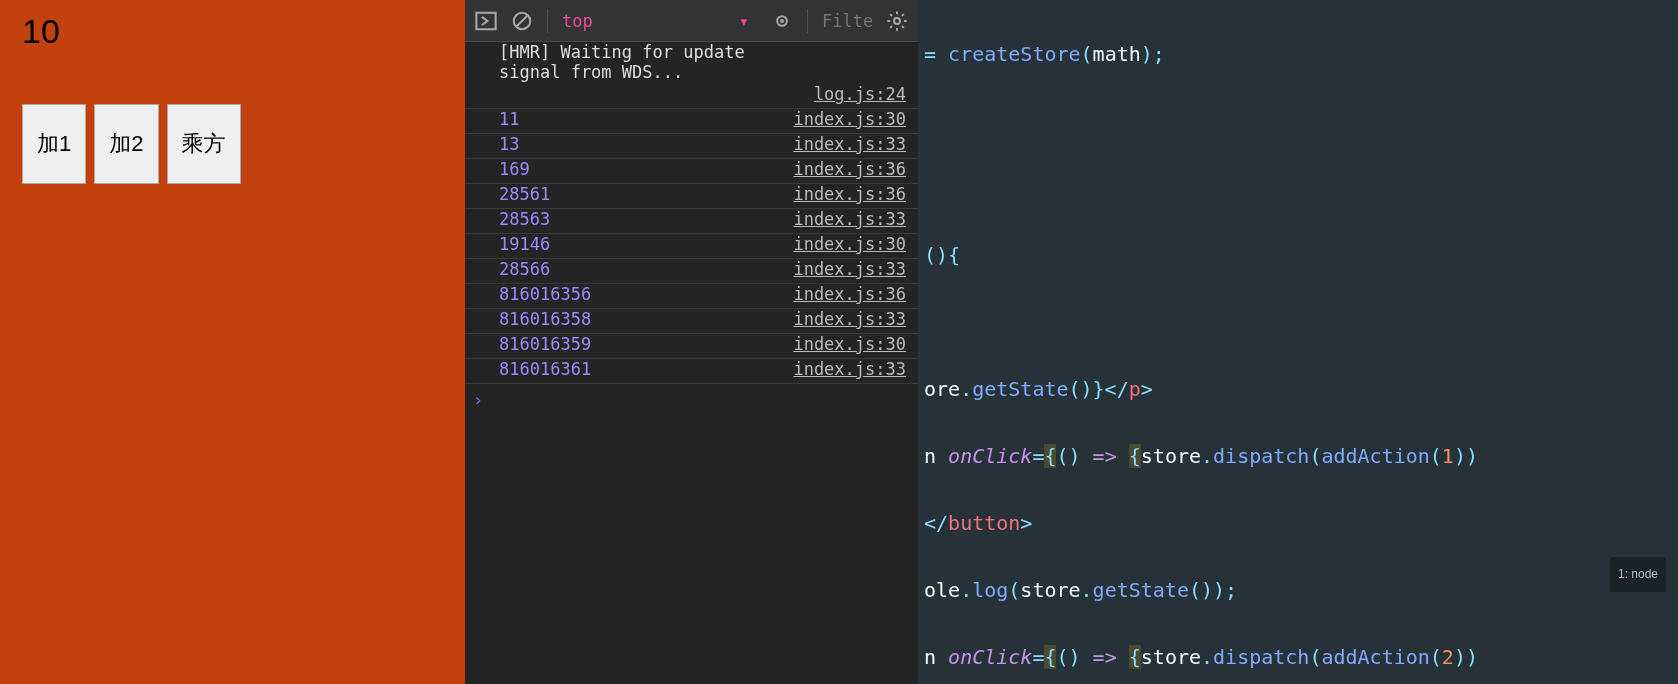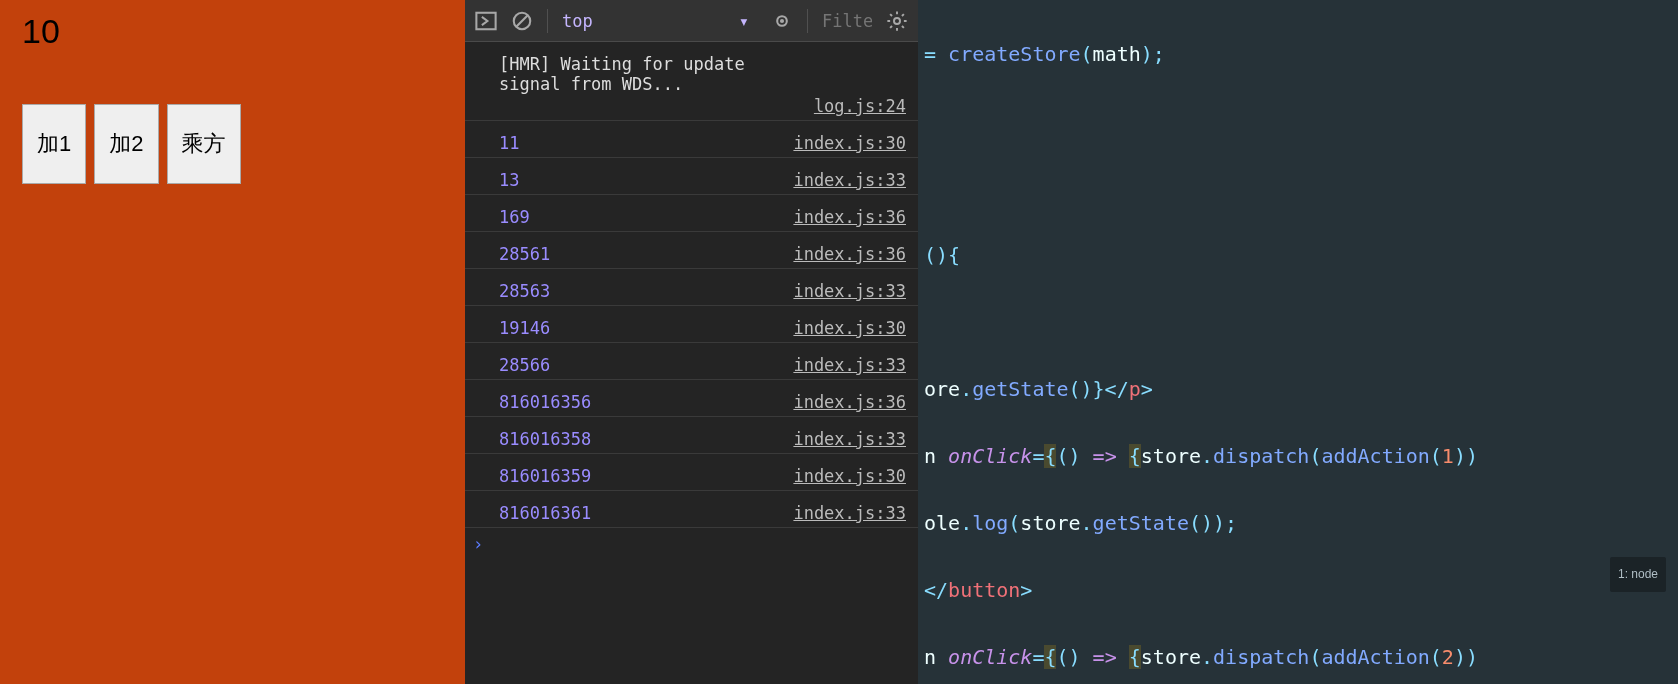--- a/index.html
+++ b/index.html
@@ -54,29 +54,29 @@
     display: flex;
     align-items: center;
     gap: 14px;
     padding: 0 10px;
     color: #b8b8b8;
   }
   .dt-icon { width: 22px; height: 22px; display:flex; align-items:center; justify-content:center; fill:#a8a8a8; }
   .dt-divider { width:1px; height:24px; background:#505050; }
   .dt-context {
     flex:1; display:flex; align-items:center; justify-content:space-between;
-    padding-right:8px; color:#c4b5fd;
+    padding-right:8px; color:#ec4899;
   }
   .dt-filter {
     width:50px; color:#8a8a8a; background:transparent; border:none; font-size:17px; font-family:inherit;
   }
   .log-list { flex:1; overflow:auto; }
   .log-row {
     border-bottom: 1px solid #3a3a3a;
-    padding: 12px 12px 4px 34px;
+    padding: 0 12px 4px 34px;
     display:flex; justify-content:space-between; align-items:flex-start;
   }
   .log-hmr { color:#ddd; }
   .log-hmr .src { color:#bbb; text-decoration: underline; margin-top: 42px; }
   .log-num { color:#9a8cff; }
   .log-src { color:#bbb; text-decoration: underline; cursor:pointer; white-space:nowrap; margin-left:12px; }
   .prompt-row { padding:6px 8px; color:#5c7cff; }
 
   
   .editor {
@@ -208,22 +208,22 @@
 </div>
 
 <div class="editor">
 <div class="ed-line"><span class="tok-pun">= </span><span class="tok-fn">createStore</span><span class="tok-pun">(</span><span class="tok-var">math</span><span class="tok-pun">);</span></div>
 <div class="ed-line"><span></span>&nbsp;</div>
 <div class="ed-line"><span></span>&nbsp;</div>
 <div class="ed-line"><span class="tok-pun">()</span><span class="tok-pun">{</span></div>
 <div class="ed-line"><span></span>&nbsp;</div>
 <div class="ed-line"><span class="tok-var">ore</span><span class="tok-pun">.</span><span class="tok-fn">getState</span><span class="tok-pun">()}&lt;/</span><span class="tok-tag">p</span><span class="tok-pun">&gt;</span></div>
 <div class="ed-line"><span class="tok-var">n </span><span class="tok-attr">onClick</span><span class="tok-pun">=</span><span class="tok-pun brace-hl">{</span><span class="tok-pun">()</span><span class="tok-arrow"> =&gt; </span><span class="tok-pun brace-hl">{</span><span class="tok-var">store</span><span class="tok-pun">.</span><span class="tok-fn">dispatch</span><span class="tok-pun">(</span><span class="tok-fn">addAction</span><span class="tok-pun">(</span><span class="tok-num">1</span><span class="tok-pun">))</span></div>
+<div class="ed-line"><span class="tok-pun">&lt;/</span><span class="tok-tag">button</span><span class="tok-pun">&gt;</span></div>
 <div class="ed-line"><span class="tok-var">ole</span><span class="tok-pun">.</span><span class="tok-fn">log</span><span class="tok-pun">(</span><span class="tok-var">store</span><span class="tok-pun">.</span><span class="tok-fn">getState</span><span class="tok-pun">());</span></div>
-<div class="ed-line"><span class="tok-pun">&lt;/</span><span class="tok-tag">button</span><span class="tok-pun">&gt;</span></div>
 <div class="ed-line"><span class="tok-var">n </span><span class="tok-attr">onClick</span><span class="tok-pun">=</span><span class="tok-pun brace-hl">{</span><span class="tok-pun">()</span><span class="tok-arrow"> =&gt; </span><span class="tok-pun brace-hl">{</span><span class="tok-var">store</span><span class="tok-pun">.</span><span class="tok-fn">dispatch</span><span class="tok-pun">(</span><span class="tok-fn">addAction</span><span class="tok-pun">(</span><span class="tok-num">2</span><span class="tok-pun">))</span></div>
 
 
 
 
 
 
   <div class="terminal-tab">1: node</div>
 </div>
 

